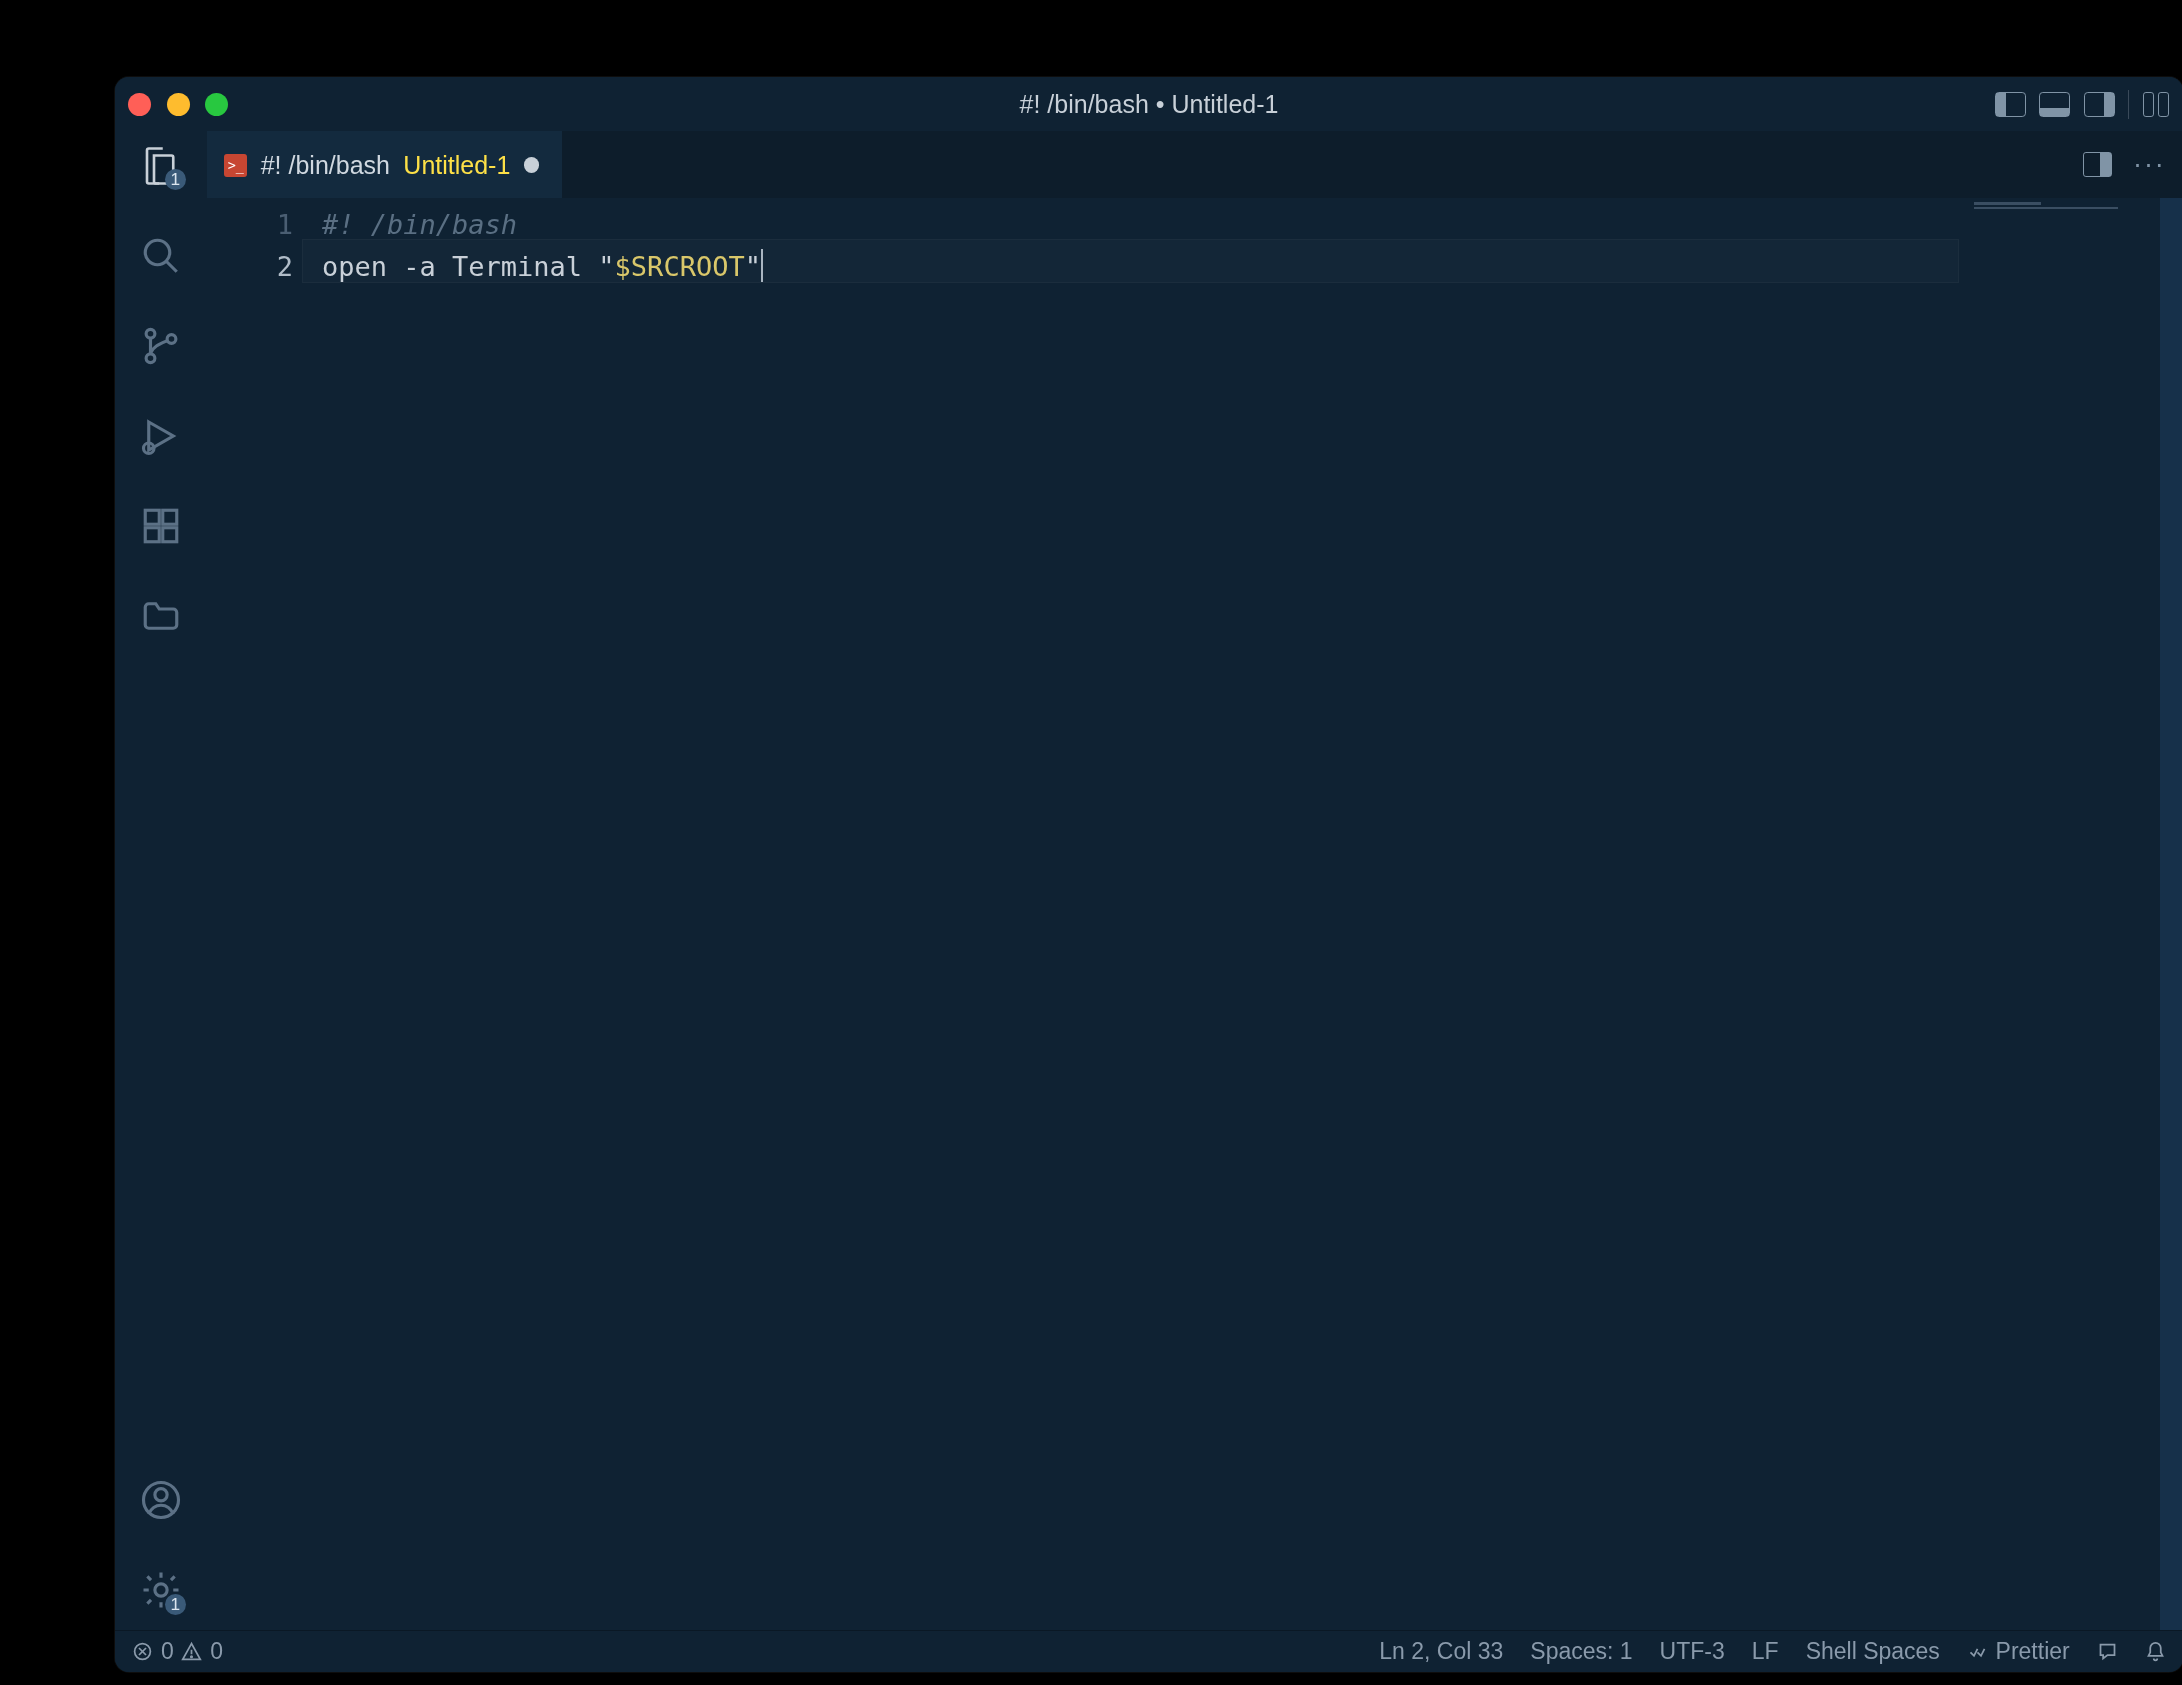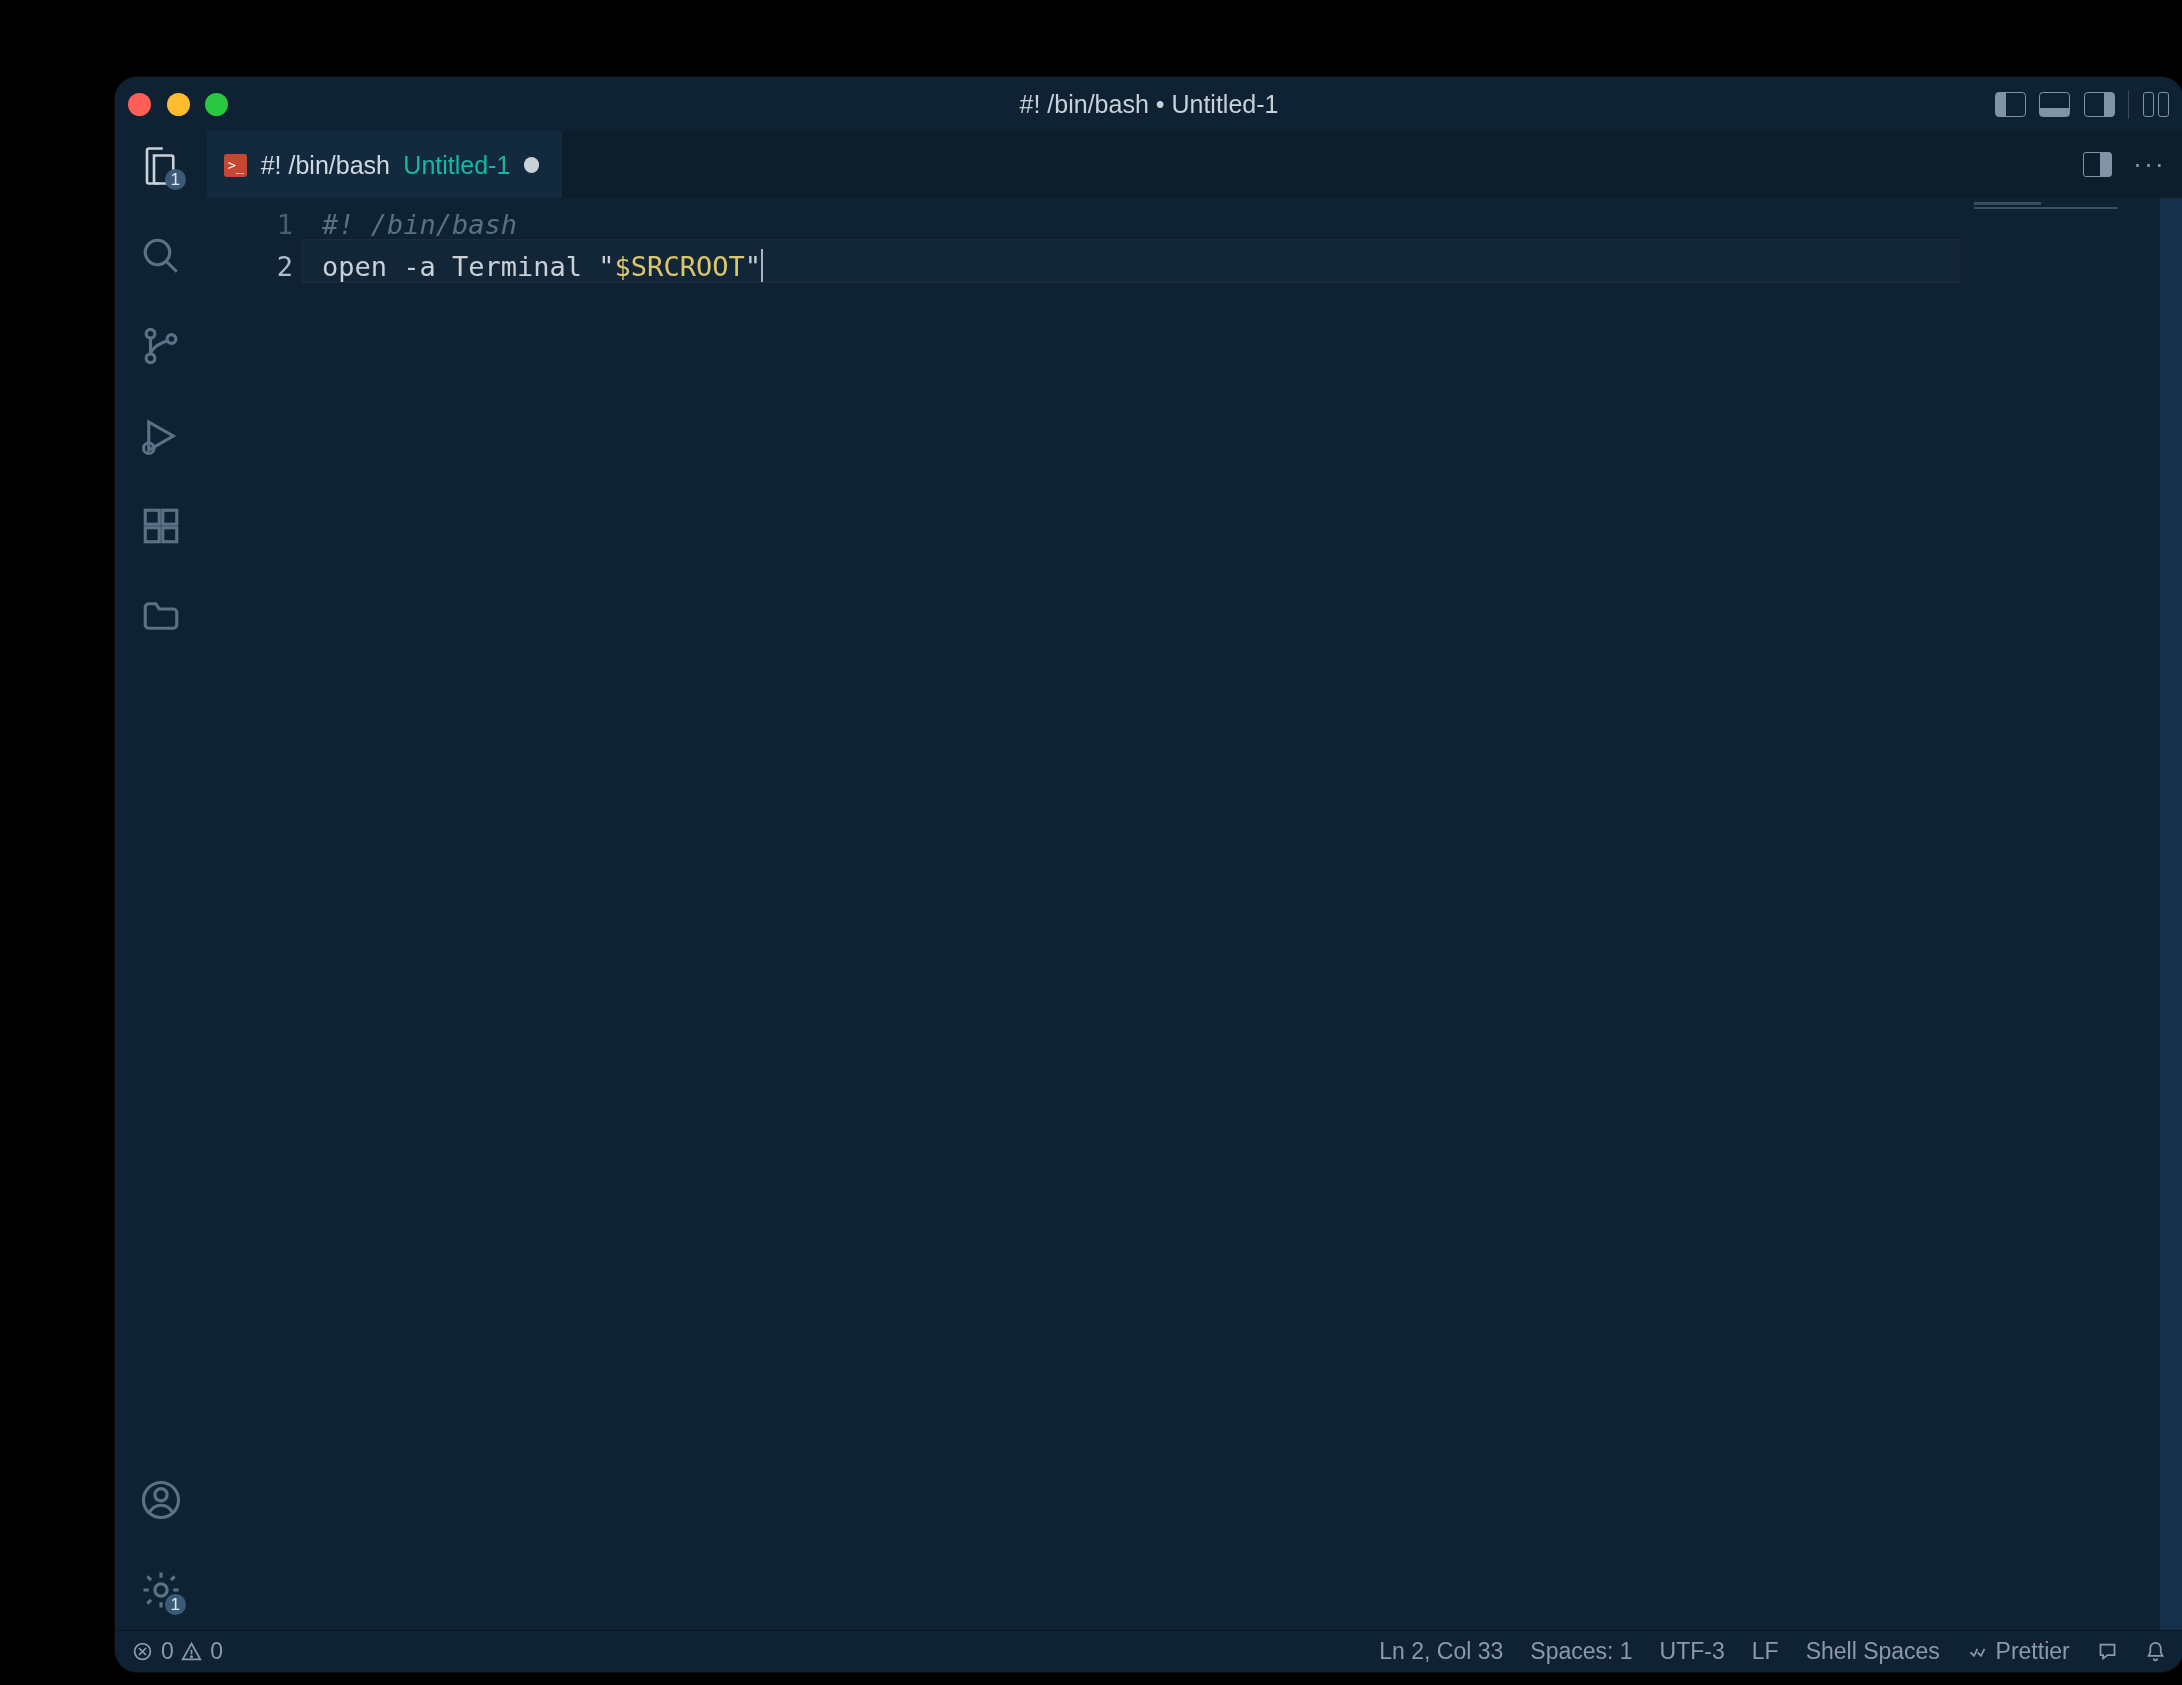--- a/index.html
+++ b/index.html
@@ -11,21 +11,21 @@
     display: flex;
     align-items: flex-start;
     justify-content: flex-start;
     padding-top: 77px;
     padding-left: 115px;
   }
   .window {
     width: 2142px;
     height: 1595px;
     background: #0f2233;
-    border-radius: 22px;
+    border-radius: 14px;
     overflow: hidden;
     display: flex;
     flex-direction: column;
     box-shadow: 0 0 0 1px rgba(255,255,255,0.05);
   }
   
   .titlebar {
     height: 54px;
     background: #0f2233;
     display: flex;
@@ -144,21 +144,21 @@
   }
   .tab .file-icon {
     width: 23px; height: 23px;
     background: #c74632;
     border-radius: 2.9px;
     display:flex;align-items:center;justify-content:center;
     color:#fff;
     font-size:13.4px;
     font-family: monospace;
   }
-  .tab .desc { color: #14b8a6; font-size: 25px; }
+  .tab .desc { color: #fde047; font-size: 25px; }
   .tab .dirty {
     width: 15.4px; height: 15.4px; border-radius: 50%; background: #c8d0d8;
   }
   .tab-actions {
     margin-left: auto;
     display: flex;
     align-items: center;
     gap: 21px;
     padding-right: 17.3px;
     color: #8094a6;

